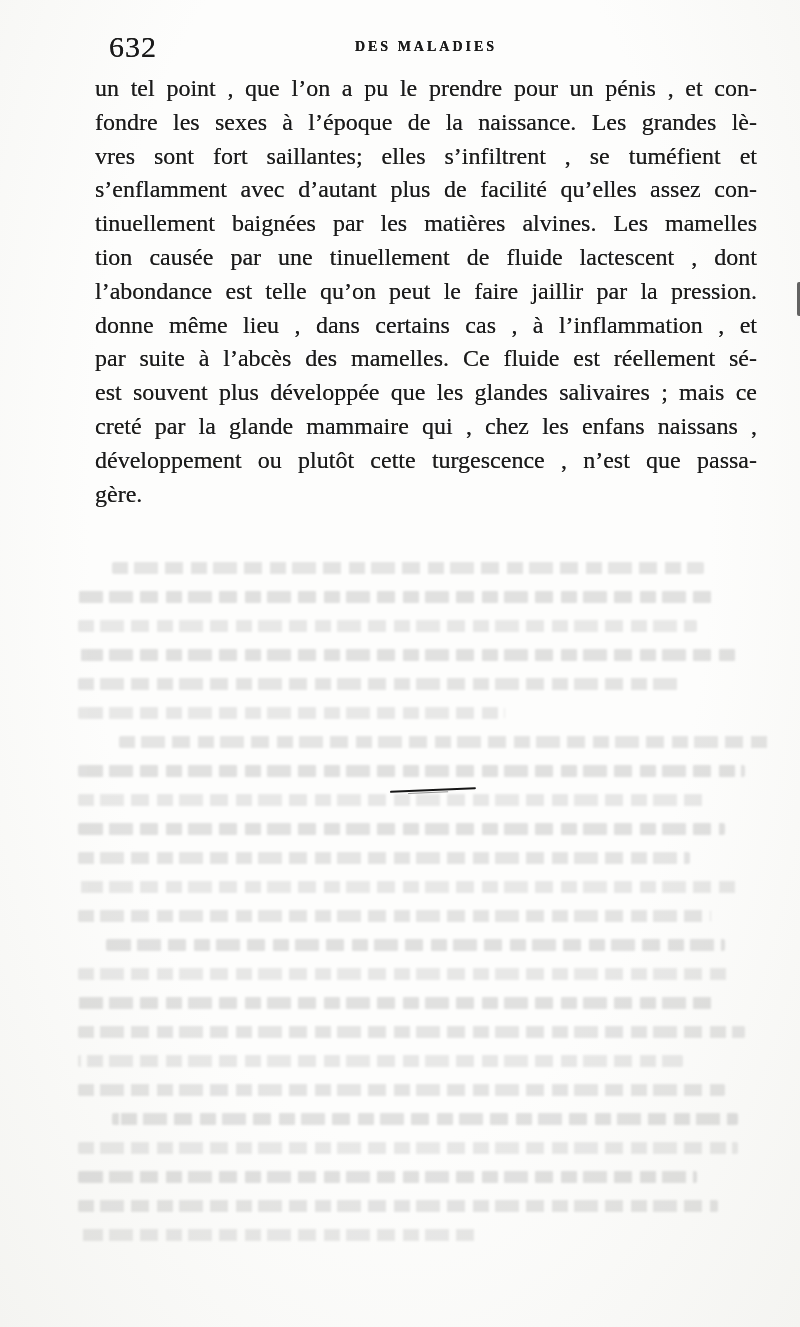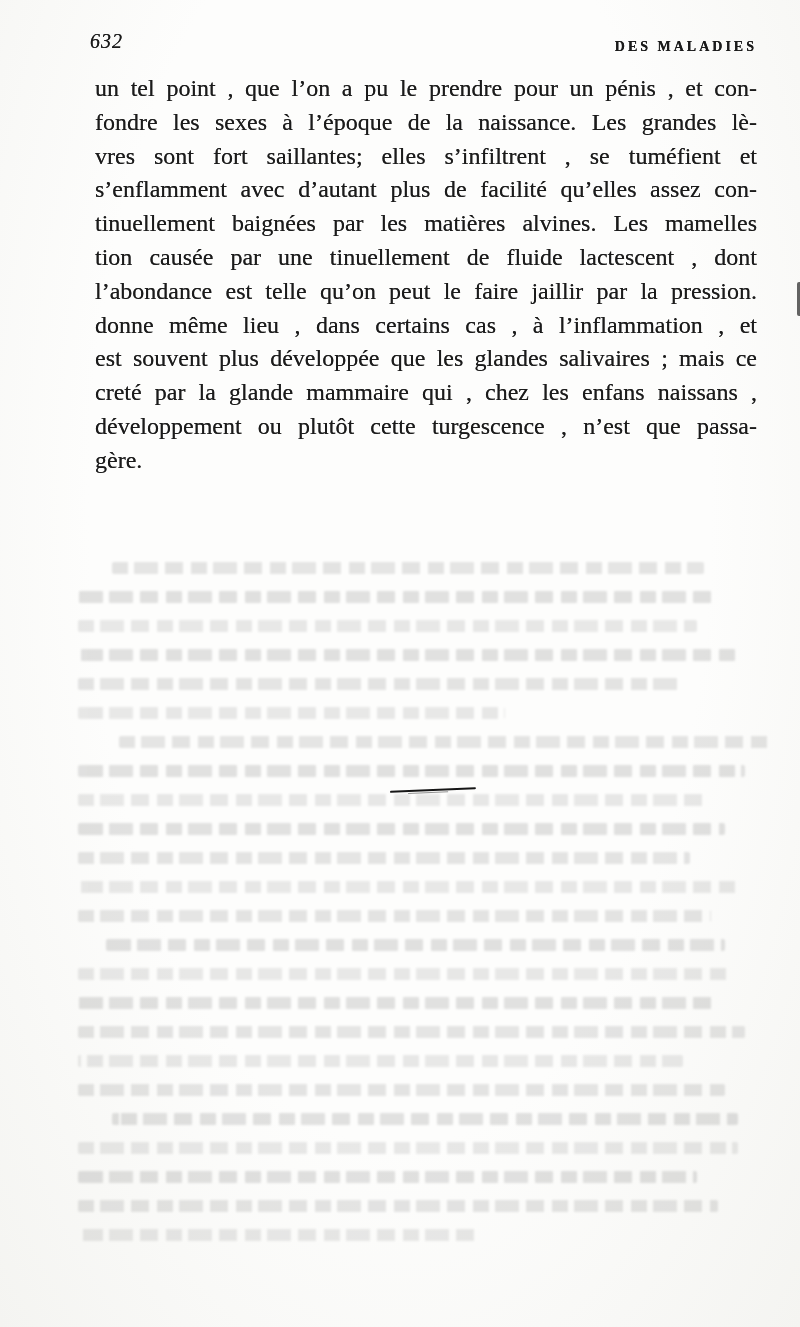--- a/index.html
+++ b/index.html
@@ -12,33 +12,32 @@
     width: 800px;
     height: 1327px;
     margin: 0 auto;
     background: radial-gradient(ellipse at 50% 38%, #fdfdfc 55%, #f4f4f1 100%);
     overflow: hidden;
     font-family: "Liberation Serif", "DejaVu Serif", serif;
     color: #1b1b1b;
   }
   .page-number {
     position: absolute;
-    left: 90px;
+    left: 109px;
     top: 30px;
-    font-size: 20px;
+    font-size: 30px;
     letter-spacing: 1px;
     text-shadow: 0 0 0.5px #222;
-    font-style: italic;
   }
   .running-header {
     position: absolute;
     left: 95px;
     top: 39px;
     width: 662px;
-    text-align: right;
+    text-align: center;
     font-size: 14px;
     font-weight: bold;
     letter-spacing: 3px;
     text-shadow: 0 0 0.4px #222;
   }
   .body-text {
     position: absolute;
     left: 95px;
     top: 72px;
     width: 662px;
@@ -124,20 +123,21 @@
 
   <div class="body-text">
       <div class="line">un tel point , que l’on a pu le prendre pour un pénis , et con-</div>
       <div class="line">fondre les sexes à l’époque de la naissance. Les grandes lè-</div>
       <div class="line">vres sont fort saillantes; elles s’infiltrent , se tuméfient et</div>
       <div class="line">s’enflamment avec d’autant plus de facilité qu’elles assez con-</div>
       <div class="line">tinuellement baignées par les matières alvines. Les mamelles</div>
       <div class="line">tion causée par une tinuellement de fluide lactescent , dont</div>
       <div class="line">l’abondance est telle qu’on peut le faire jaillir par la pression.</div>
       <div class="line">donne même lieu , dans certains cas , à l’inflammation , et</div>
+      <div class="line">par suite à l’abcès des mamelles. Ce fluide est réellement sé-</div>
       <div class="line">est souvent plus développée que les glandes salivaires ; mais ce</div>
       <div class="line">creté par la glande mammaire qui , chez les enfans naissans ,</div>
       <div class="line">développement ou plutôt cette turgescence , n’est que passa-</div>
       <div class="line last">gère.</div>
     </div>
 
   <div class="bleedthrough">
       <div class="ghost-line" style="width: 86%; margin-left: 5%;"></div>
       <div class="ghost-line" style="width: 93%; margin-left: 0%;"></div>
       <div class="ghost-line" style="width: 90%; margin-left: 0%;"></div>

